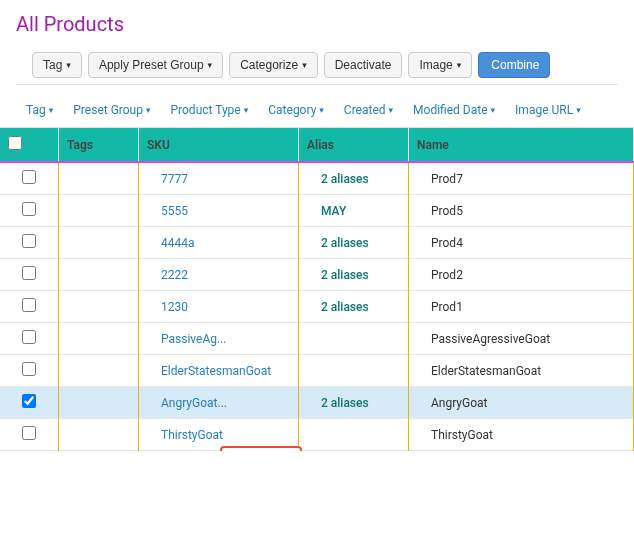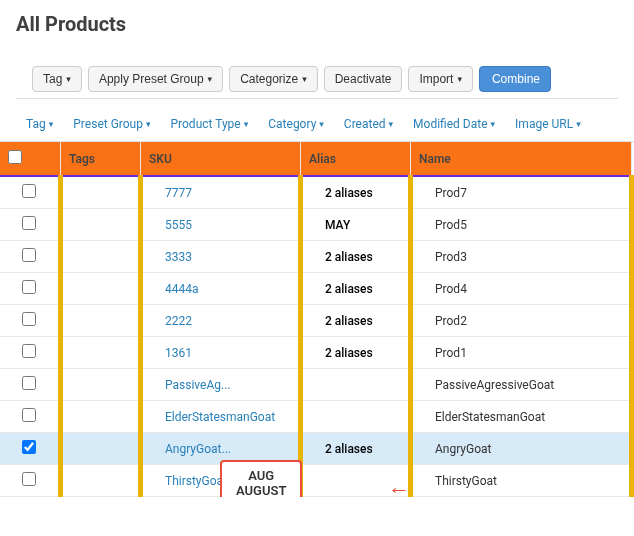--- a/index.html
+++ b/index.html
@@ -1,43 +1,43 @@
 <!DOCTYPE html>
 <html><head>
   <meta charset="utf-8">
   <style>
     * { box-sizing: border-box; margin: 0; padding: 0; }
     body { font-family: -apple-system, BlinkMacSystemFont, 'Segoe UI', Roboto, sans-serif; font-size: 13px; background: #fff; color: #333; width: 634px; }
     
     .page-header { padding: 12px 16px 8px; }
-    .page-title { font-size: 20px; font-weight: 700; color: #404040; margin-bottom: 24px; }
+    .page-title { font-size: 20px; font-weight: 400; color: #a21caf; margin-bottom: 10px; }
     
     .toolbar { display: flex; align-items: center; gap: 6px; padding: 6px 16px; border-bottom: 1px solid #e0e0e0; }
     .btn { border: 1px solid #ccc; background: #f5f5f5; border-radius: 4px; padding: 5px 10px; font-size: 12px; cursor: pointer; display: flex; align-items: center; gap: 4px; color: #333; white-space: nowrap; }
     .btn-primary { background: #4a90d9; border-color: #3a7bc8; color: #fff; padding-left: 12px; }
     .btn .caret { font-size: 9px; }
     
     .filter-row { display: flex; align-items: center; gap: 0; padding: 6px 16px; border-bottom: 1px solid #e0e0e0; }
     .filter-btn { color: #2980b9; font-size: 12px; cursor: pointer; padding: 4px 10px; display: flex; align-items: center; gap: 3px; white-space: nowrap; }
     .filter-btn .caret { font-size: 9px; }
     
     .table-container { overflow: auto; position: relative; }
     table { width: 100%; border-collapse: collapse; }
-    thead tr { background: #f97316; border-bottom: 2px solid #6d28d9; }
+    thead tr { background: #14b8a6; border-bottom: 2px solid #d946ef; }
     thead th { padding: 8px 8px; text-align: left; font-weight: 600; font-size: 12px; color: #444; border-right: 1px solid #e8e8e8; }
     thead th:first-child { width: 32px; }
     
     tbody tr { border-bottom: 1px solid #e8e8e8; }
     tbody tr.selected { background: #d6eaf8; border-radius: 12px; }
-    tbody td { padding: 7px 22px; font-size: 12px; vertical-align: middle; border-right: 5px solid #eab308; }
+    tbody td { padding: 7px 22px; font-size: 12px; vertical-align: middle; border-right: 1px solid #eab308; }
     tbody td:first-child { width: 32px; text-align: center; }
     input[type="checkbox"] { width: 14px; height: 14px; cursor: pointer; }
     
     .sku-link { color: #2980b9; text-decoration: none; }
-    .alias-link { color: #000000; text-decoration: none; font-weight: 500; }
+    .alias-link { color: #0f766e; text-decoration: none; font-weight: 500; }
     
     .col-tags { width: 80px; }
     .col-sku { width: 160px; }
     .col-alias { width: 110px; }
     .col-name { min-width: 150px; }
     
     
     .tooltip-popup {
       position: absolute;
       background: white;
@@ -79,21 +79,21 @@
       <span class="caret">▾</span>
     </button>
     <button class="btn">
       <span>Categorize</span>
       <span class="caret">▾</span>
     </button>
     <button class="btn">
       <span>Deactivate</span>
     </button>
     <button class="btn">
-      <span>Import</span>
+      <span>Image</span>
       <span class="caret">▾</span>
     </button>
     <button class="btn btn-primary">
       <span>Combine</span>
     </button>
   </div>
 </div>
 
 <div class="filter-row">
   <div class="filter-btn">
@@ -150,42 +150,35 @@
         <tr>
           <td><input type="checkbox" style=""></td>
           <td></td>
           <td><a class="sku-link" href="#">5555</a></td>
           <td><a class="alias-link" href="#">MAY</a></td>
           <td>Prod5</td>
         </tr>
         <tr>
           <td><input type="checkbox" style=""></td>
           <td></td>
-          <td><a class="sku-link" href="#">3333</a></td>
-          <td><a class="alias-link" href="#">2 aliases</a></td>
-          <td>Prod3</td>
-        </tr>
-        <tr>
-          <td><input type="checkbox" style=""></td>
-          <td></td>
           <td><a class="sku-link" href="#">4444a</a></td>
           <td><a class="alias-link" href="#">2 aliases</a></td>
           <td>Prod4</td>
         </tr>
         <tr>
           <td><input type="checkbox" style=""></td>
           <td></td>
           <td><a class="sku-link" href="#">2222</a></td>
           <td><a class="alias-link" href="#">2 aliases</a></td>
           <td>Prod2</td>
         </tr>
         <tr>
           <td><input type="checkbox" style=""></td>
           <td></td>
-          <td><a class="sku-link" href="#">1361</a></td>
+          <td><a class="sku-link" href="#">1230</a></td>
           <td><a class="alias-link" href="#">2 aliases</a></td>
           <td>Prod1</td>
         </tr>
         <tr>
           <td><input type="checkbox" style=""></td>
           <td></td>
           <td><a class="sku-link" href="#">PassiveAg...</a></td>
           <td></td>
           <td>PassiveAgressiveGoat</td>
         </tr>

